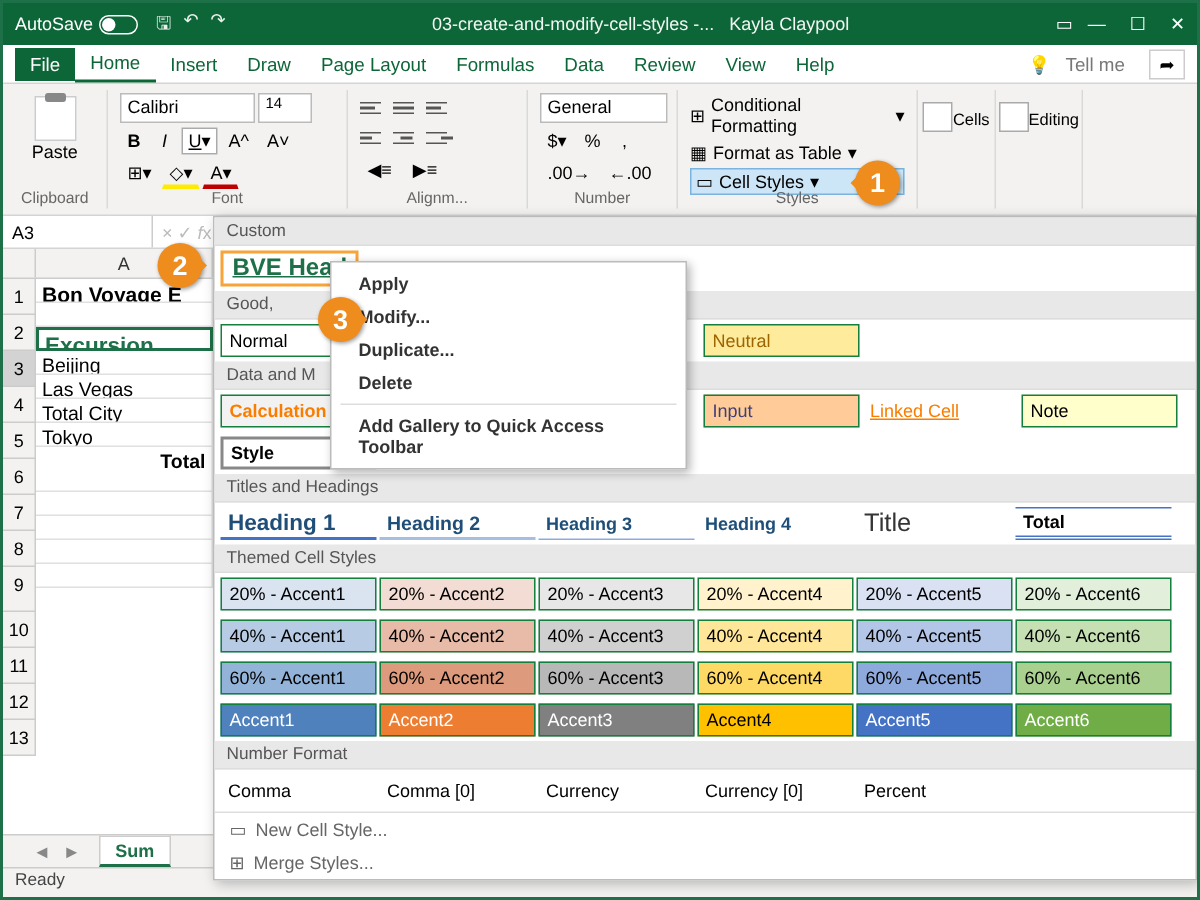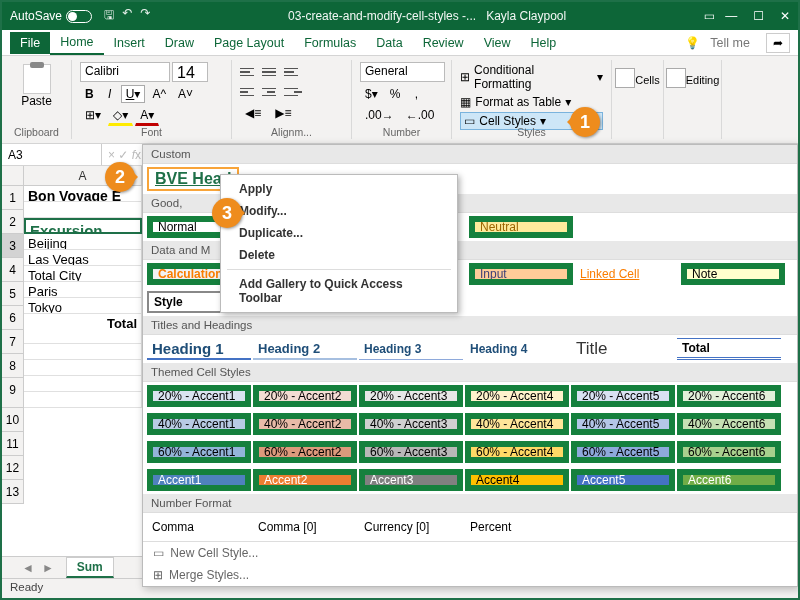--- a/index.html
+++ b/index.html
@@ -22,21 +22,21 @@
 .ribbon { display: flex; height: 88px; background: #f3f2f1; border-bottom: 1px solid #d4d4d4; padding: 4px 0; }
 .group { border-right: 1px solid #d9d9d9; padding: 2px 8px; display: flex; flex-direction: column; position: relative; }
 .group-label { font-size: 10.5px; color: #666; text-align: center; position: absolute; bottom: 1px; left: 0; right: 0; }
 .clipboard-group { width: 70px; align-items: center; }
 .paste-btn { display: flex; flex-direction: column; align-items: center; margin-top: 2px; }
 .paste-icon { width: 28px; height: 30px; background: #fff; border: 1px solid #ccc; position: relative; }
 .paste-icon::before { content: ""; position: absolute; top: -3px; left: 6px; width: 14px; height: 6px; background: #888; border-radius: 2px; }
 .font-group { width: 160px; }
 .font-row { display: flex; gap: 2px; margin-bottom: 3px; }
 .font-name { border: 1px solid #bbb; background: #fff; height: 20px; width: 90px; padding: 1px 4px; font-size: 12px; }
-.font-size { border: 1px solid #bbb; background: #fff; height: 20px; width: 36px; padding: 1px 4px; font-size: 16px; }
+.font-size { border: 1px solid #bbb; background: #fff; height: 20px; width: 36px; padding: 1px 4px; font-size: 10px; }
 .fbtn { border: 1px solid transparent; padding: 1px 4px; min-width: 18px; text-align: center; font-size: 12px; }
 .fbtn.active { border: 1px solid #aaa; background: #fff; }
 .align-group { width: 120px; }
 .align-row { display: flex; gap: 4px; margin: 2px 0; }
 .ab { width: 18px; height: 16px; border: none; display: flex; flex-direction: column; justify-content: center; gap: 2px; }
 .ab span { height: 1.5px; background: #555; }
 .number-group { width: 100px; }
 .num-sel { border: 1px solid #bbb; background: #fff; height: 20px; padding: 1px 4px; width: 85px; font-size: 12px; }
 .styles-group { width: 160px; flex-direction: column; gap: 2px; }
 .sg-item { display: flex; align-items: center; gap: 4px; font-size: 12px; padding: 1px 0; }
@@ -63,21 +63,21 @@
 .cell.heading { font-weight: bold; font-size: 15px; color: #1e7048; text-decoration: underline; }
 .cell.total { font-weight: bold; text-align: right; }
 .sheet-tabs { position: absolute; bottom: 20px; left: 0; right: 0; height: 22px; background: #f3f2f1; border-top: 1px solid #ccc; display: flex; align-items: center; padding-left: 20px; }
 .sheet-tab { background: #fff; border: 1px solid #ccc; border-bottom: 2px solid #1e7048; padding: 2px 10px; font-size: 12px; color: #1e7048; font-weight: bold; }
 .statusbar { position: absolute; bottom: 0; left: 0; right: 0; height: 20px; background: #f3f2f1; border-top: 1px solid #ccc; padding: 2px 8px; font-size: 11.5px; color: #444; }
 
 
 .gallery { position: absolute; top: 142px; left: 140px; width: 656px; background: #fff; border: 1px solid #bbb; box-shadow: 2px 2px 8px rgba(0,0,0,0.25); z-index: 50; font-size: 12px; }
 .gal-header { background: #e8e8e8; padding: 3px 8px; font-size: 11.5px; color: #555; border-bottom: 1px solid #ddd; }
 .gal-row { display: flex; padding: 3px 4px; gap: 2px; }
-.gal-cell { width: 104px; height: 22px; padding: 2px 5px; border: 6px solid #15803d; font-size: 12px; display: flex; align-items: center; overflow: hidden; }
+.gal-cell { width: 104px; height: 22px; padding: 2px 5px; border: 1px solid #15803d; font-size: 12px; display: flex; align-items: center; overflow: hidden; }
 .gal-footer { border-top: 1px solid #ddd; }
 .gal-footer-item { padding: 4px 10px; color: #666; display: flex; align-items: center; gap: 6px; }
 .gal-custom { font-size: 16px; font-weight: bold; color: #1e7048; text-decoration: underline; border: 2px solid #f8a439; padding: 1px 6px; }
 
 
 .ctx { position: absolute; top: 172px; left: 218px; width: 238px; background: #fff; border: 1px solid #bbb; box-shadow: 2px 2px 6px rgba(0,0,0,0.3); z-index: 60; padding: 3px 0; font-weight: bold; }
 .ctx-item { padding: 4px 18px; font-size: 12px; color: #333; }
 .ctx-sep { height: 1px; background: #ddd; margin: 3px 6px; }
 
 
@@ -274,23 +274,20 @@
     <div class="crow">
         <div class="cell">Beijing</div>
       </div>
     <div class="crow">
         <div class="cell">Las Vegas</div>
       </div>
     <div class="crow">
         <div class="cell">Total City</div>
       </div>
     <div class="crow">
-        <div class="cell">Paris</div>
-      </div>
-    <div class="crow">
         <div class="cell">Tokyo</div>
       </div>
     <div class="crow" style="height:30px">
         <div class="cell total" style="height:30px">Total</div>
       </div>
     <div class="crow">
         <div class="cell"></div>
       </div>
     <div class="crow">
         <div class="cell"></div>
@@ -373,20 +370,21 @@
     <div class="gal-cell" style="background:#ed7d31;color:#fff"><span>Accent</span>2</div>
     <div class="gal-cell a3"><span>Accent</span>3</div>
     <div class="gal-cell a4"><span>Accent</span>4</div>
     <div class="gal-cell a5"><span>Accent</span>5</div>
     <div class="gal-cell a6"><span>Accent</span>6</div>
   </div>
   <div class="gal-header">Number Format</div>
   <div class="gal-row">
     <div class="gal-cell" style="border:none">Comma</div>
     <div class="gal-cell" style="border:none">Comma [0]</div>
+    <div class="gal-cell" style="border:none">Currency</div>
     <div class="gal-cell" style="border:none">Currency [0]</div>
     <div class="gal-cell" style="border:none">Percent</div>
   </div>
   <div class="gal-footer">
     <div class="gal-footer-item">▭ <span>New Cell Style...</span></div>
     <div class="gal-footer-item">⊞ <span>Merge Styles...</span></div>
   </div>
 </div>
 
 <div class="ctx">

